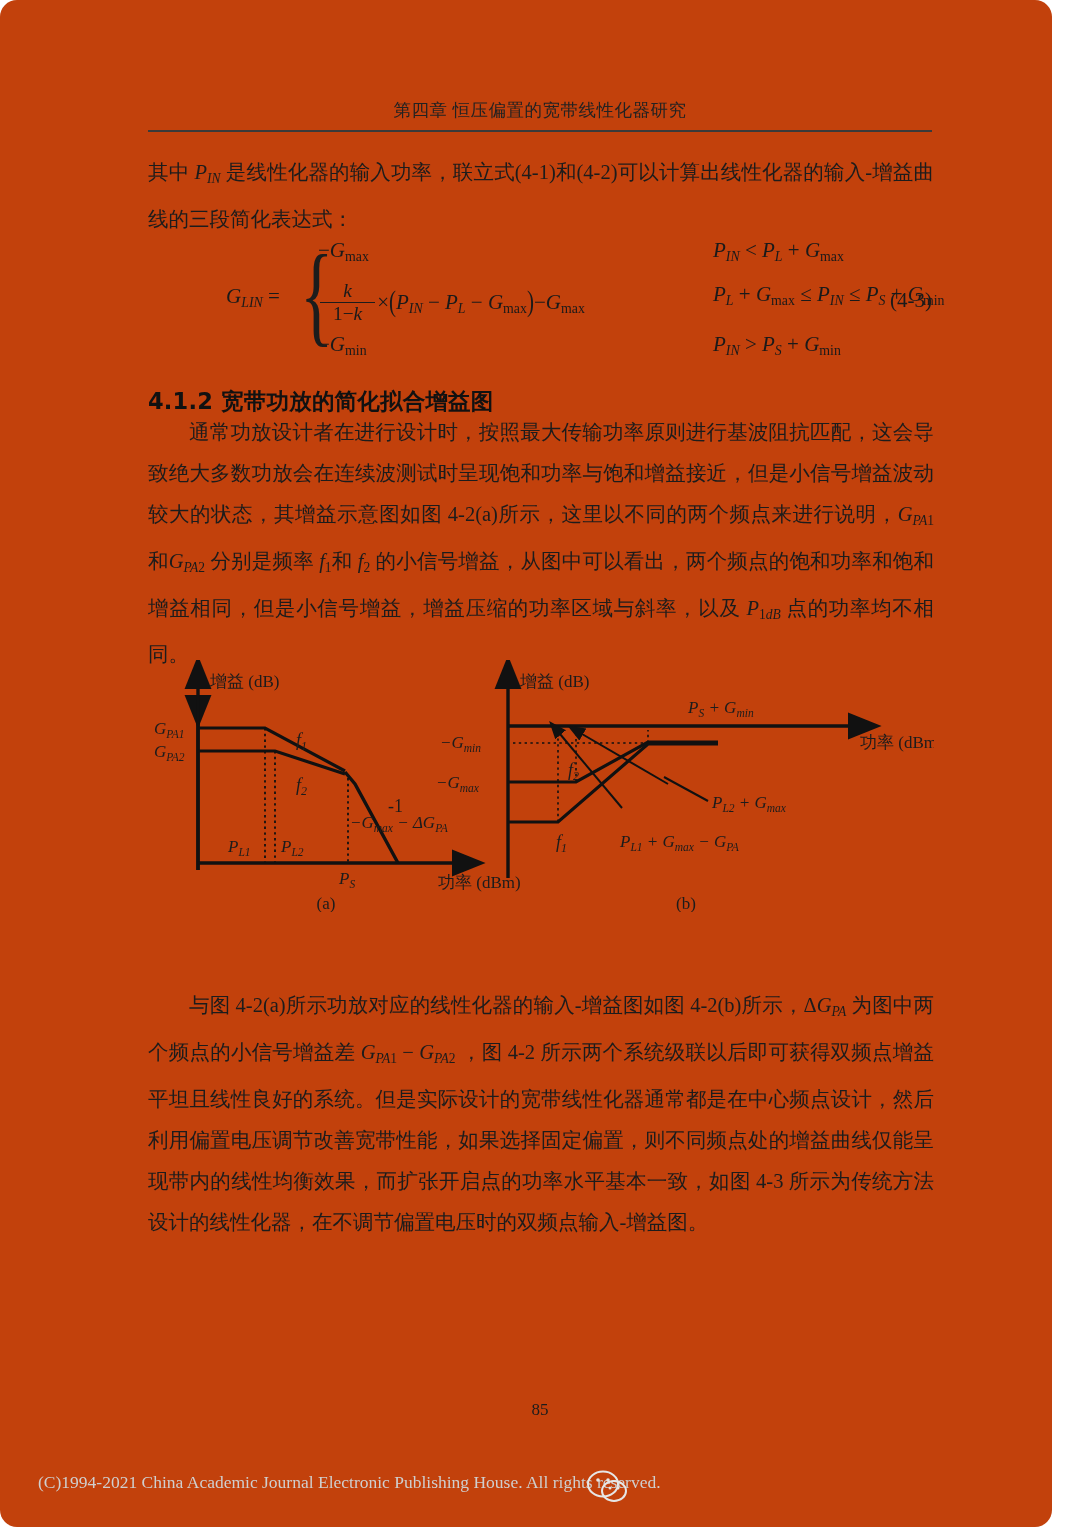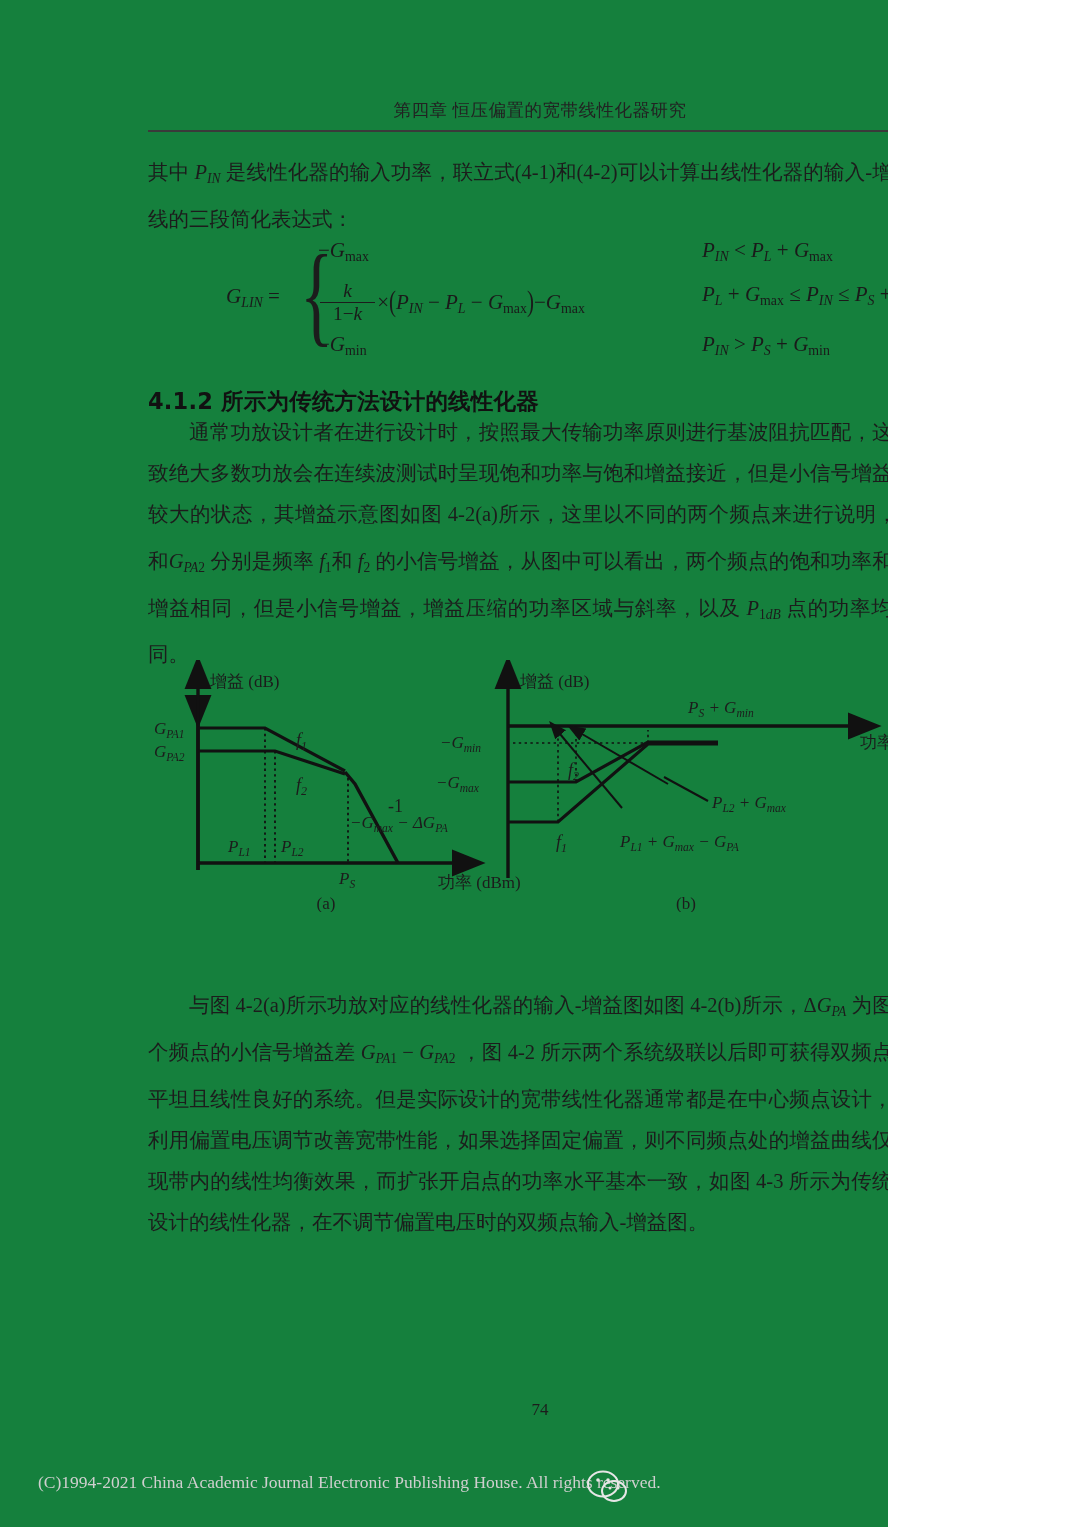--- a/index.html
+++ b/index.html
@@ -2,26 +2,27 @@
 <html><head>
 <meta charset="utf-8">
 <style>
   html, body {
     margin: 0;
     padding: 0;
     background: #ffffff;
   }
   .page {
     position: relative;
-    width: 888px;
+    width: 1052px;
     height: 1527px;
-    background: #15803d;
+    background: #c2410c;
     font-family: "Liberation Serif", "DejaVu Serif", serif;
     color: #1a1a1a;
     overflow: hidden;
+    border-radius: 17px;
   }
 
   
   .header-wrap {
     position: absolute;
     left: 148px;
     top: 100px;
     width: 784px;
     text-align: center;
   }
@@ -109,21 +110,21 @@
   }
   .eq-row .lhs {
     position: absolute;
     left: 0;
     top: 0;
     font-size: 21px;
     white-space: nowrap;
   }
   .eq-row .rhs {
     position: absolute;
-    left: 384px;
+    left: 395px;
     top: 0;
     font-size: 21px;
     white-space: nowrap;
   }
   .eq-r1 { top: 6px; }
   .eq-r2 { top: 50px; }
   .eq-r3 { top: 100px; }
   .frac {
     display: inline-block;
     vertical-align: middle;
@@ -255,21 +256,21 @@
 
       <div class="eq-row eq-r3">
         <span class="lhs">−<span class="it">G</span><sub class="sbr">min</sub></span>
         <span class="rhs"><span class="it">P</span><sub class="sb">IN</sub> &gt; <span class="it">P</span><sub class="sb">S</sub> + <span class="it">G</span><sub class="sbr">min</sub></span>
       </div>
 
       <span class="eq-num">(4-3)</span>
     </div>
   </div>
 
-  <div class="sec-heading">4.1.2 所示为传统方法设计的线性化器</div>
+  <div class="sec-heading">4.1.2 宽带功放的简化拟合增益图</div>
 
   <div class="body-col" style="top:412px;">
     <p class="para indent">通常功放设计者在进行设计时，按照最大传输功率原则进行基波阻抗匹配，这会导致绝大多数功放会在连续波测试时呈现饱和功率与饱和增益接近，但是小信号增益波动较大的状态，其增益示意图如图 4-2(a)所示，这里以不同的两个频点来进行说明，<span class="it">G</span><sub class="sb">PA</sub><sub class="sbr">1</sub> 和<span class="it">G</span><sub class="sb">PA</sub><sub class="sbr">2</sub> 分别是频率 <span class="it">f</span><sub class="sbr">1</sub>和 <span class="it">f</span><sub class="sbr">2</sub> 的小信号增益，从图中可以看出，两个频点的饱和功率和饱和增益相同，但是小信号增益，增益压缩的功率区域与斜率，以及 <span class="it">P</span><sub class="sbr">1</sub><sub class="sb">dB</sub> 点的功率均不相同。</p>
   </div>
 
   <div class="figures">
     <svg width="786" height="252" viewBox="0 0 786 252">
       <defs>
         <marker id="ah" markerWidth="10" markerHeight="10" refX="1" refY="4" orient="auto" markerUnits="strokeWidth">
           <path d="M0,0 L0,8 L10,4 z" fill="#111"></path>
@@ -351,21 +352,21 @@
       </g>
     </svg>
   </div>
 
 
   <div class="body-col" style="top:985px;">
     <p class="para indent">与图 4-2(a)所示功放对应的线性化器的输入-增益图如图 4-2(b)所示，Δ<span class="it">G</span><sub class="sb">PA</sub> 为图中两个频点的小信号增益差 <span class="it">G</span><sub class="sb">PA</sub><sub class="sbr">1</sub> − <span class="it">G</span><sub class="sb">PA</sub><sub class="sbr">2</sub> ，图 4-2 所示两个系统级联以后即可获得双频点增益平坦且线性良好的系统。但是实际设计的宽带线性化器通常都是在中心频点设计，然后利用偏置电压调节改善宽带性能，如果选择固定偏置，则不同频点处的增益曲线仅能呈现带内的线性均衡效果，而扩张开启点的功率水平基本一致，如图 4-3 所示为传统方法设计的线性化器，在不调节偏置电压时的双频点输入-增益图。</p>
   </div>
 
 
-  <div class="page-number">74</div>
+  <div class="page-number">85</div>
 
   <div class="copyright">(C)1994-2021 China Academic Journal Electronic Publishing House. All rights reserved.</div>
 
   <svg class="wechat-icon" viewBox="0 0 42 38">
     <ellipse cx="17" cy="16" rx="15" ry="12.5" fill="none" stroke="#e6e6e6" stroke-width="2"></ellipse>
     <circle cx="12" cy="12" r="1.8" fill="#e6e6e6"></circle>
     <circle cx="22" cy="12" r="1.8" fill="#e6e6e6"></circle>
     <ellipse cx="28" cy="23" rx="12" ry="10" fill="none" stroke="#e6e6e6" stroke-width="2"></ellipse>
     <circle cx="24" cy="20" r="1.5" fill="#e6e6e6"></circle>
     <circle cx="32" cy="20" r="1.5" fill="#e6e6e6"></circle>

